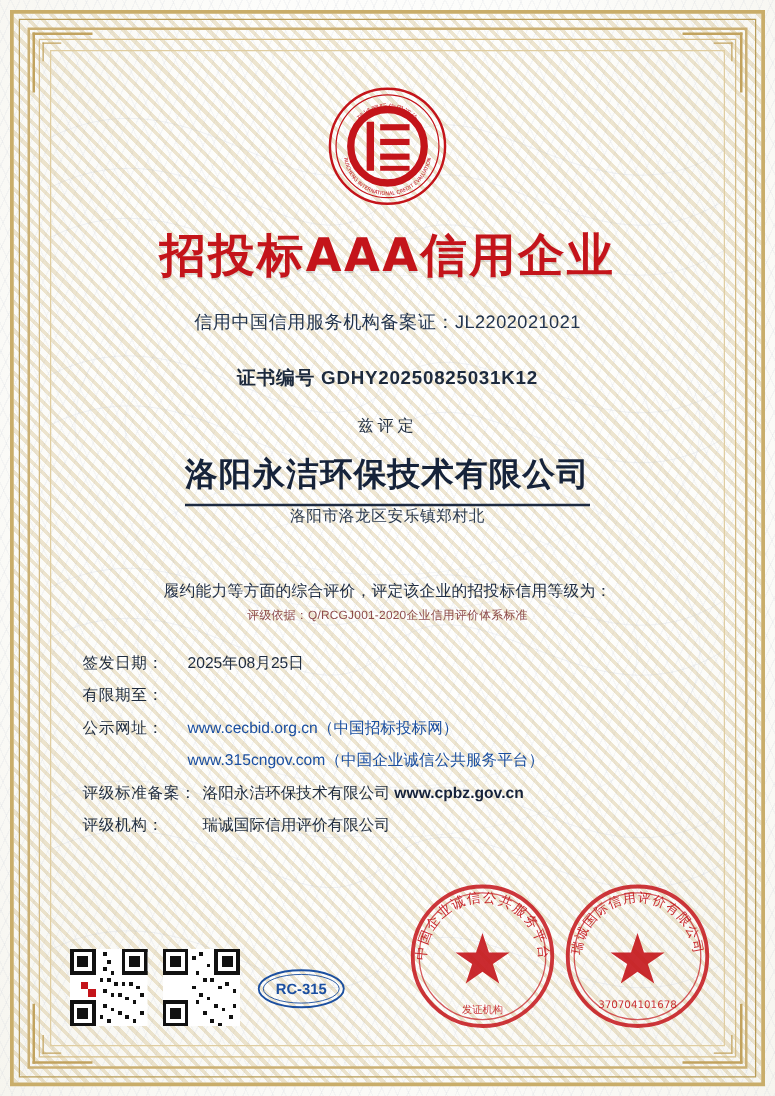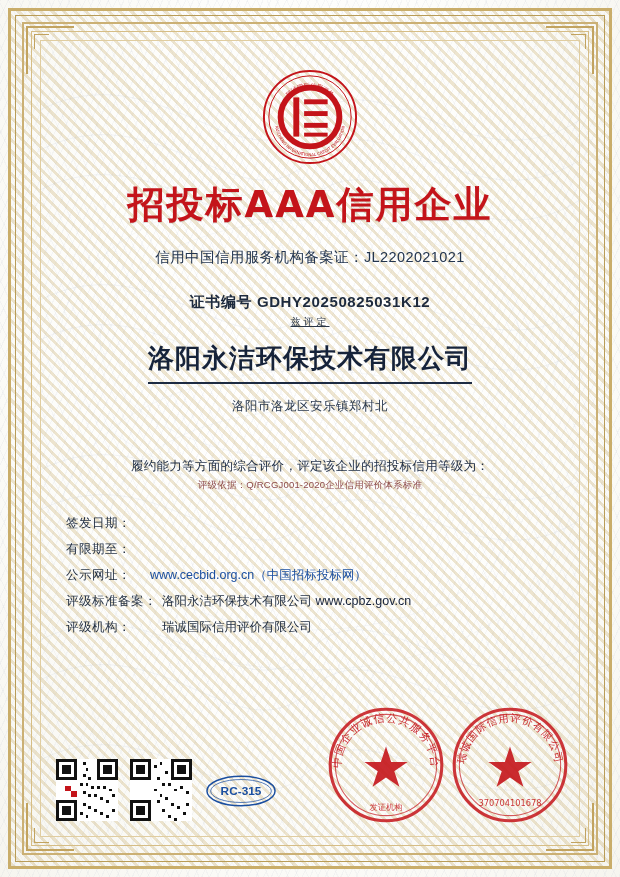--- a/index.html
+++ b/index.html
@@ -76,27 +76,27 @@
     color:#c4141a;
     font-family:"DejaVu Sans","Liberation Sans",sans-serif;
     text-shadow:0 1px 0 rgba(0,0,0,.12);
   }
   .subtitle{
     margin-top:18px;font-size:14.5px;color:#23354f;letter-spacing:.4px;
   }
   .certno{
     margin-top:26px;font-size:15px;font-weight:bold;color:#1d2a3d;letter-spacing:.6px;
   }
-  .hereby{margin-top:3px;font-size:10px;color:#2a3647;letter-spacing:3px;text-decoration:underline;}
+  .hereby{margin-top:20px;font-size:13px;color:#2a3647;letter-spacing:3px;}
   .company{
     margin-top:12px;
     font-size:26px;font-weight:bold;color:#16233a;letter-spacing:1px;
     display:inline-block;padding-bottom:6px;border-bottom:2px solid #1d2b42;
   }
-  .addr{margin-top:14px;font-size:12.5px;color:#2b3a4f;letter-spacing:.5px;}
+  .addr{font-size:12.5px;color:#2b3a4f;letter-spacing:.5px;}
   .desc{
     margin:18px auto 0;width:420px;
     font-size:12.6px;line-height:22px;color:#223047;text-align:center;letter-spacing:.2px;
   }
   .grade{
     margin-top:14px;
     font-family:"Liberation Serif","DejaVu Serif",serif;
     font-size:76px;font-weight:bold;color:#c4141a;letter-spacing:14px;
     line-height:80px;
     text-shadow:1px 1px 0 rgba(140,12,16,.35);
@@ -105,21 +105,21 @@
 
   
   .info{
     margin-top:18px;text-align:left;padding-left:18px;font-size:12.5px;color:#1f2c3f;line-height:26px;
   }
   .info .row{display:flex;align-items:center;}
   .info .lab{width:84px;flex:0 0 84px;letter-spacing:.5px;}
   .info .val{flex:1;}
   .url-row{padding-left:84px;font-size:12.5px;line-height:26px;}
   .link{color:#1b4fa0;}
-  .strong-link{color:#16223a;font-weight:normal;}
+  .strong-link{color:#16223a;font-weight:bold;}
 
   
   .bottom{position:absolute;left:0;right:0;bottom:-4px;height:118px;}
   .qr{position:absolute;bottom:12px;width:62px;height:62px;}
   .qr1{left:8px;}
   .qr2{left:82px;}
   .rc{position:absolute;left:156px;bottom:24px;width:74px;height:36px;}
   .seal{position:absolute;bottom:6px;width:124px;height:124px;}
   .seal1{left:276px;}
   .seal2{left:400px;}
@@ -199,27 +199,31 @@
     <div class="desc">
       <br>
       <span>履约能力等方面的综合评价，评定该企业的招投标信用等级为：</span>
     </div>
 
     <div class="grade-note">评级依据：Q/RCGJ001-2020企业信用评价体系标准</div>
 
     <div class="info">
       <div class="row">
         <span class="lab">签发日期：</span>
+        <span class="val">2025年08月25日</span>
       </div>
       <div class="row">
         <span class="lab">有限期至：</span>
       </div>
       <div class="row">
         <span class="lab">公示网址：</span>
         <span class="val link">www.cecbid.org.cn（中国招标投标网）</span>
+      </div>
+      <div class="url-row">
+        <span class="link">www.315cngov.com（中国企业诚信公共服务平台）</span>
       </div>
       <div class="row">
         <span class="lab" style="width:96px;flex:0 0 96px;">评级标准备案：</span>
         <span class="val">
           <span>洛阳永洁环保技术有限公司</span>
           <span class="strong-link">www.cpbz.gov.cn</span>
         </span>
       </div>
       <div class="row">
         <span class="lab" style="width:96px;flex:0 0 96px;">评级机构：</span>

